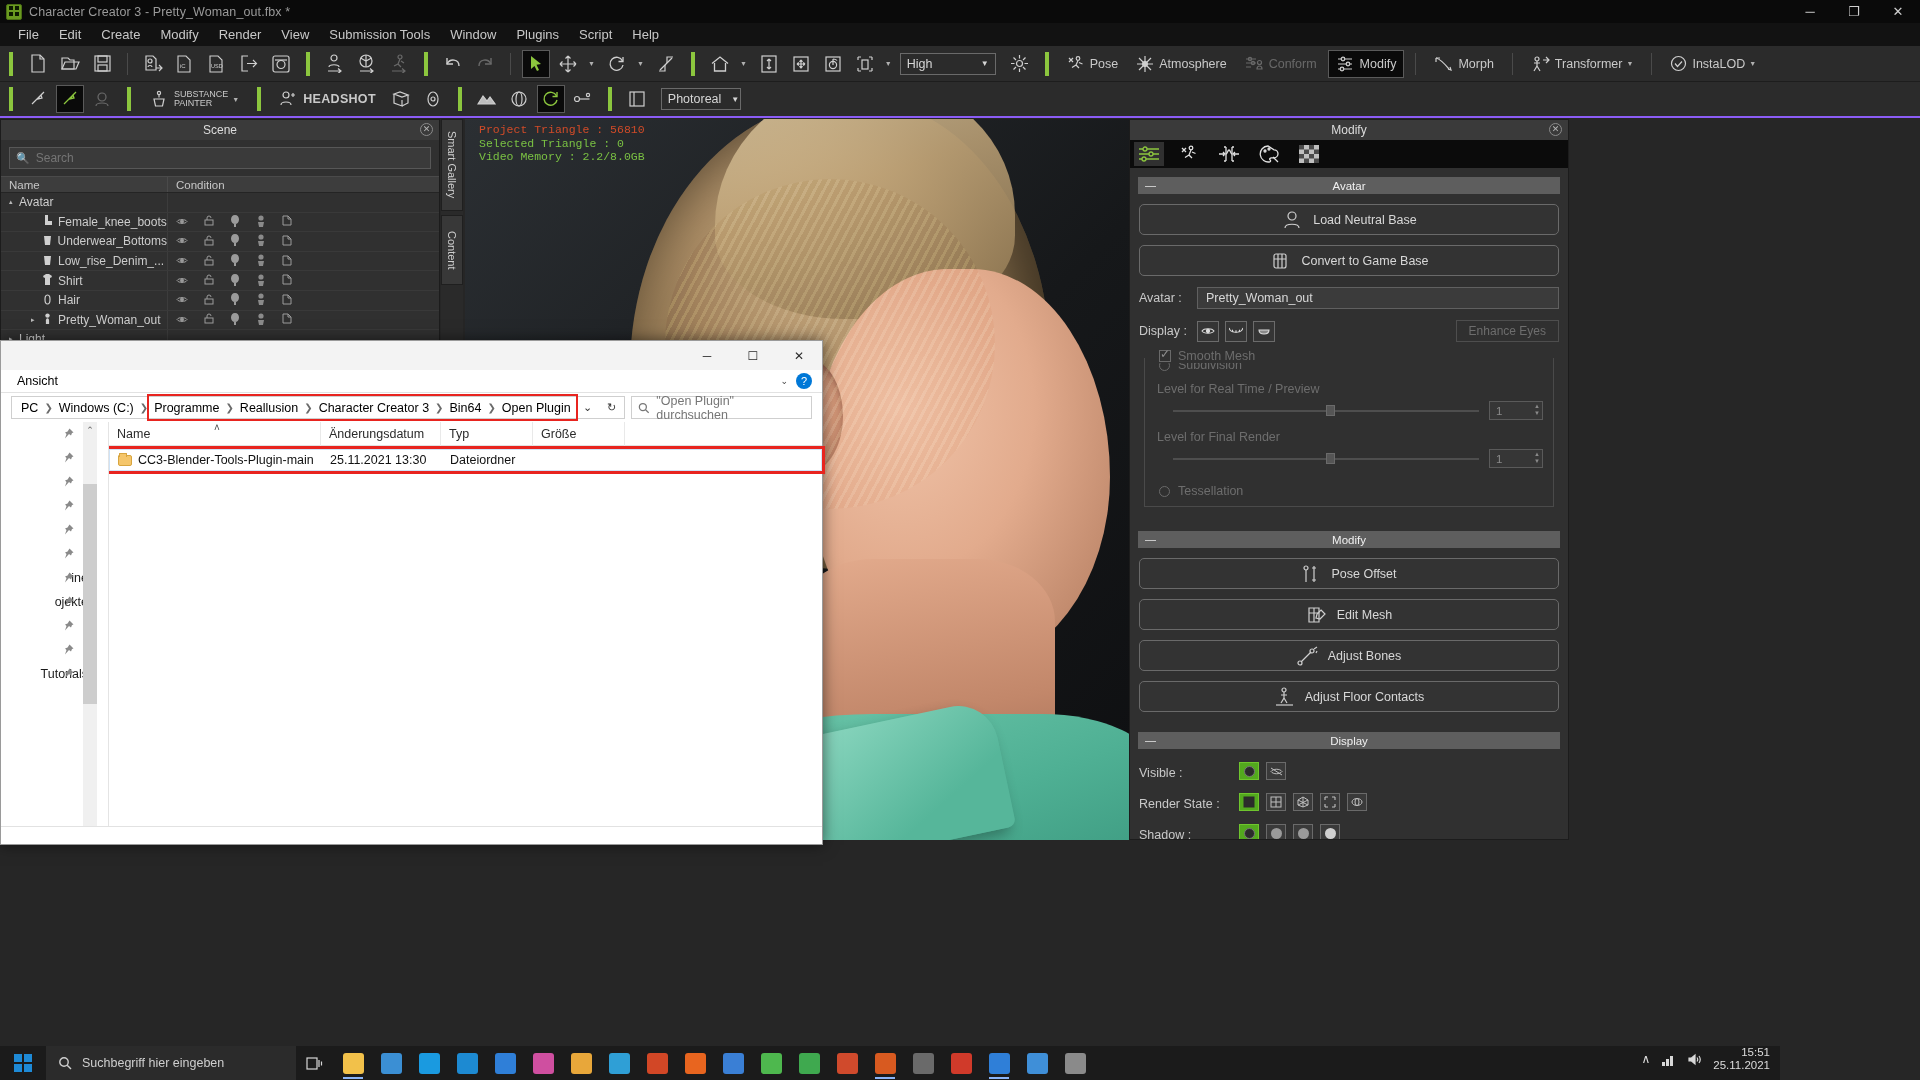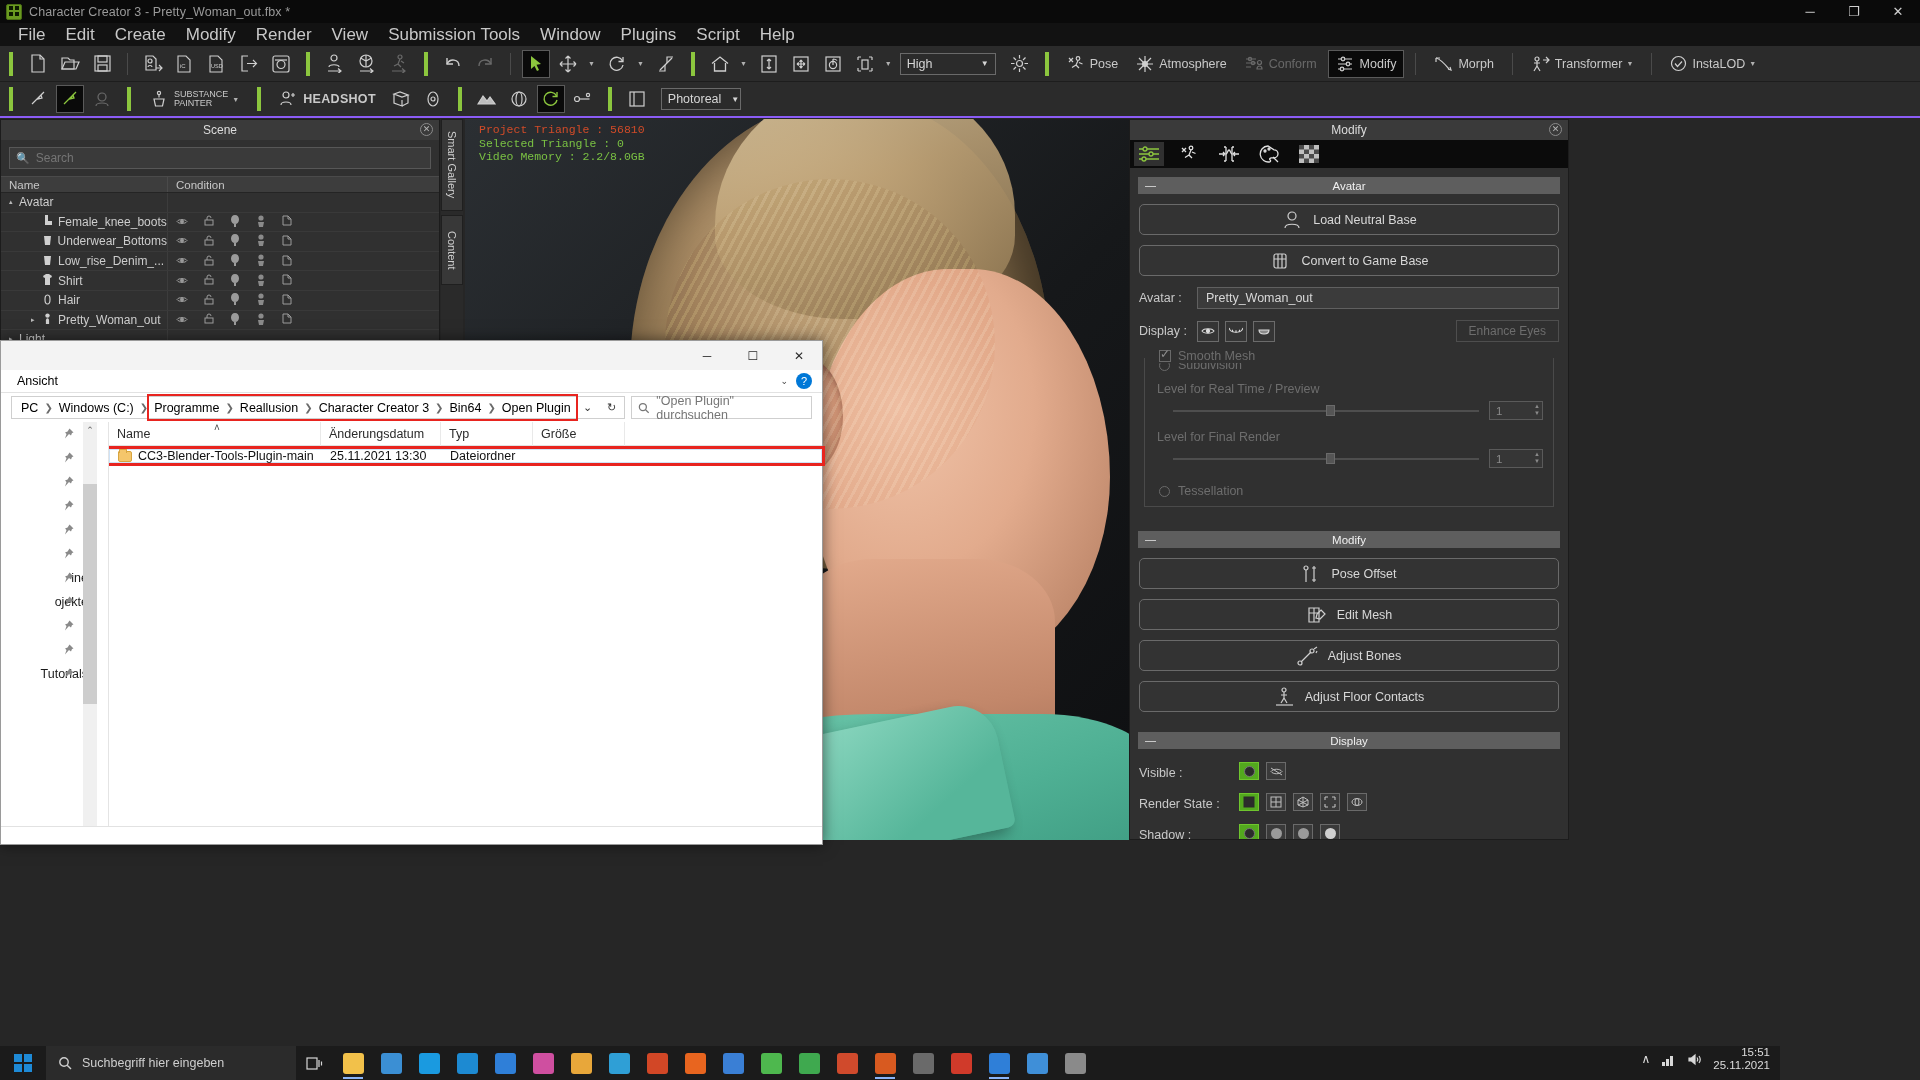--- a/index.html
+++ b/index.html
@@ -29,21 +29,21 @@
     width:44px; height:23px; display:flex; align-items:center; justify-content:center;
     color:#cfcfcf; font-size:13px;
   }
 
   
   #menubar {
     position:absolute; left:0; top:23px; width:1920px; height:23px;
     background:#121212; display:flex; align-items:center; padding-left:8px;
   }
   #menubar .mi {
-    padding:0 10px; height:23px; line-height:23px; font-size:17px; color:#c8c8c8;
+    padding:0 10px; height:23px; line-height:23px; font-size:13px; color:#c8c8c8;
     white-space:nowrap;
   }
 
   
   #toolbar1 {
     position:absolute; left:0; top:46px; width:1920px; height:36px;
     background:#2b2b2b; display:flex; align-items:center; border-bottom:1px solid #1d1d1d;
   }
   #toolbar2 {
     position:absolute; left:0; top:82px; width:1920px; height:36px;
@@ -272,21 +272,21 @@
   .navitem { height:24px; display:flex; align-items:center; font-size:12.5px; color:#1a1a1a;
              padding-left:4px; justify-content:flex-end; padding-right:20px; position:relative; }
   .pin { position:absolute; right:34px; color:#8a8a8a; font-size:11px; }
   #ex-nav-scroll { position:absolute; right:11px; top:0; width:14px; height:404px; background:#f0f0f0; }
   #ex-nav-scroll .thumb { position:absolute; top:62px; width:14px; height:220px; background:#cdcdcd; }
   #ex-nav-scroll .up { text-align:center; font-size:9px; color:#606060; line-height:16px; }
   #ex-list { flex:1; }
   .col-head { height:24px; display:flex; align-items:center; border-bottom:1px solid #e2e2e2;
               font-size:12.5px; color:#2b2b2b; }
   .col-head div { border-right:1px solid #e9e9e9; height:24px; line-height:24px; padding-left:8px; position:relative; }
-  .file-row { height:14px; display:flex; align-items:center; font-size:12.5px; color:#111;
+  .file-row { height:22px; display:flex; align-items:center; font-size:12.5px; color:#111;
               border:1px solid #cfe3f7; background:#fff; margin:3px 0 0 0; }
   .file-row > div { padding-left:8px; }
   .folder-ico { width:14px; height:11px; background:#f5c66b; border:1px solid #d8a53f;
                 border-radius:1px 2px 2px 2px; margin-left:8px; margin-right:6px; position:relative; }
   .folder-ico::before { content:""; position:absolute; left:0; top:-3px; width:6px; height:3px;
                         background:#f5c66b; border:1px solid #d8a53f; border-bottom:0; border-radius:1px 1px 0 0;}
   .row-hl { outline:3px solid #e8241f; }
   #ex-status { height:22px; border-top:1px solid #e2e2e2; }
 
   

